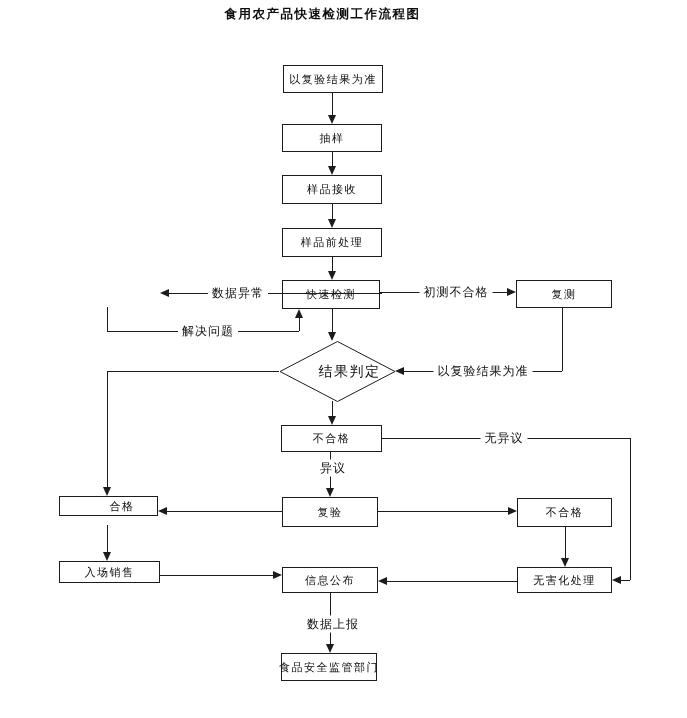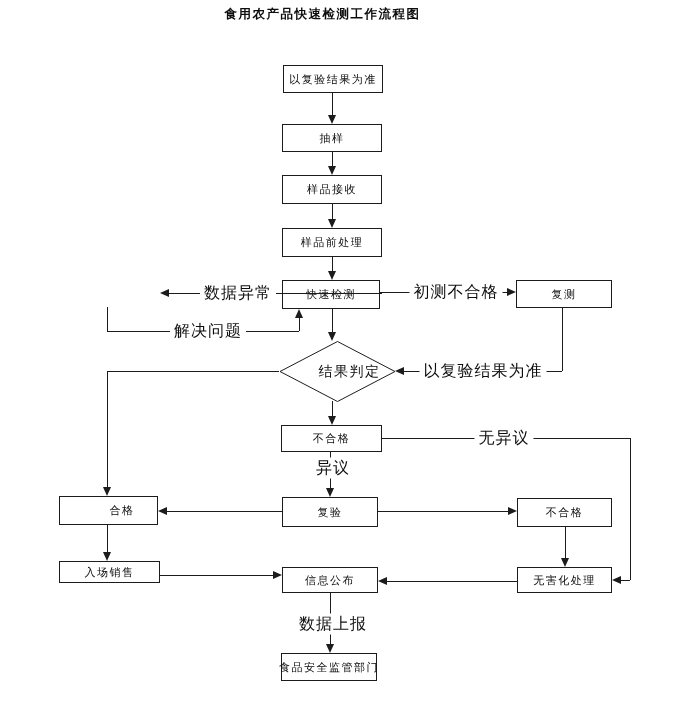--- a/index.html
+++ b/index.html
@@ -26,21 +26,21 @@
   }
   .hl{position:absolute;height:1px;background:#1c1c1c;}
   .vl{position:absolute;width:1px;background:#1c1c1c;}
   .ar{position:absolute;width:0;height:0;}
   .ar.down{border-left:4px solid transparent;border-right:4px solid transparent;border-top:9px solid #1c1c1c;}
   .ar.up{border-left:4px solid transparent;border-right:4px solid transparent;border-bottom:9px solid #1c1c1c;}
   .ar.left{border-top:4px solid transparent;border-bottom:4px solid transparent;border-right:9px solid #1c1c1c;}
   .ar.right{border-top:4px solid transparent;border-bottom:4px solid transparent;border-left:9px solid #1c1c1c;}
   .lbl{
     position:absolute;transform:translate(-50%,-50%);
-    background:#fff;padding:0 4px;font-size:16px;letter-spacing:1px;
+    background:#fff;padding:0 4px;font-size:12px;letter-spacing:1px;
     color:#0d0d0d;white-space:nowrap;
   }
 </style>
 </head>
 <body>
 
 <div id="page">
 
   <div class="title">食用农产品快速检测工作流程图</div>
 
@@ -52,21 +52,21 @@
   <div class="box" style="left:516px;top:280px;width:96px;height:28px;">复测</div>
 
   <div class="diamond" style="left:279px;top:341px;width:117px;height:61px;">
     <svg width="117" height="61" viewBox="0 0 117 61">
       <polygon points="58.5,0.5 116,30.5 58.5,60.5 1,30.5" fill="#ffffff" stroke="#1c1c1c" stroke-width="1"></polygon>
     </svg>
     <span class="dlabel">结果判定</span>
   </div>
 
   <div class="box" style="left:281px;top:425px;width:101px;height:27px;">不合格</div>
-  <div class="box" style="left:59px;top:496px;width:99px;height:29px;padding-left:27px;">合格</div>
+  <div class="box" style="left:59px;top:496px;width:99px;height:20px;padding-left:27px;">合格</div>
   <div class="box" style="left:282px;top:497px;width:96px;height:30px;">复验</div>
   <div class="box" style="left:517px;top:498px;width:95px;height:29px;">不合格</div>
   <div class="box" style="left:59px;top:561px;width:101px;height:22px;">入场销售</div>
   <div class="box" style="left:282px;top:567px;width:96px;height:26px;">信息公布</div>
   <div class="box" style="left:517px;top:567px;width:95px;height:26px;">无害化处理</div>
   <div class="box" style="left:281px;top:653px;width:96px;height:28px;">食品安全监管部门</div>
 
   <div class="vl" style="left:332px;top:93px;height:23px;"></div>
   <div class="ar down" style="left:328px;top:115px;"></div>
 

